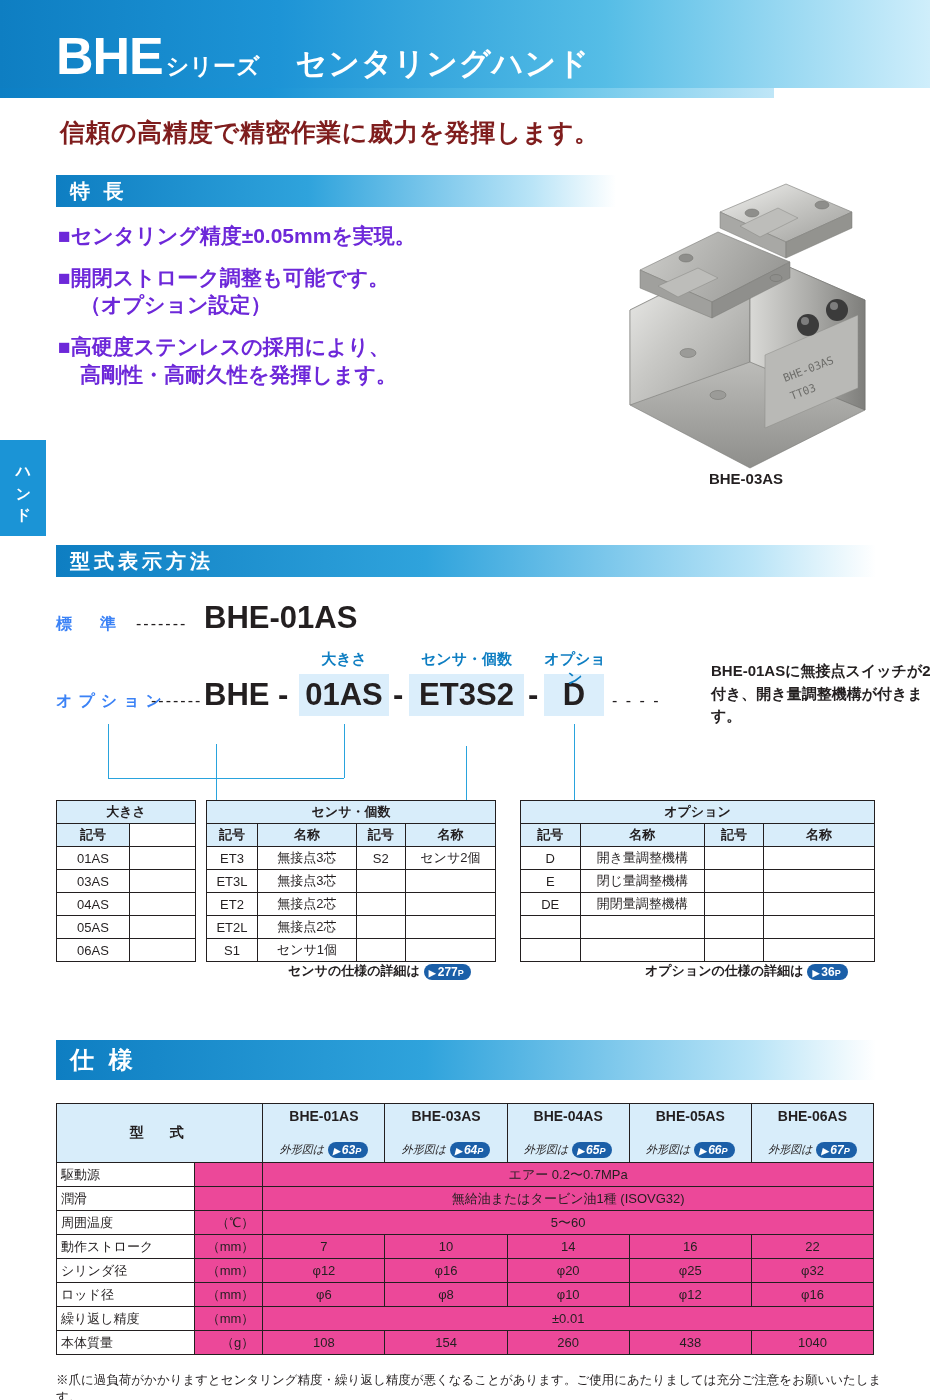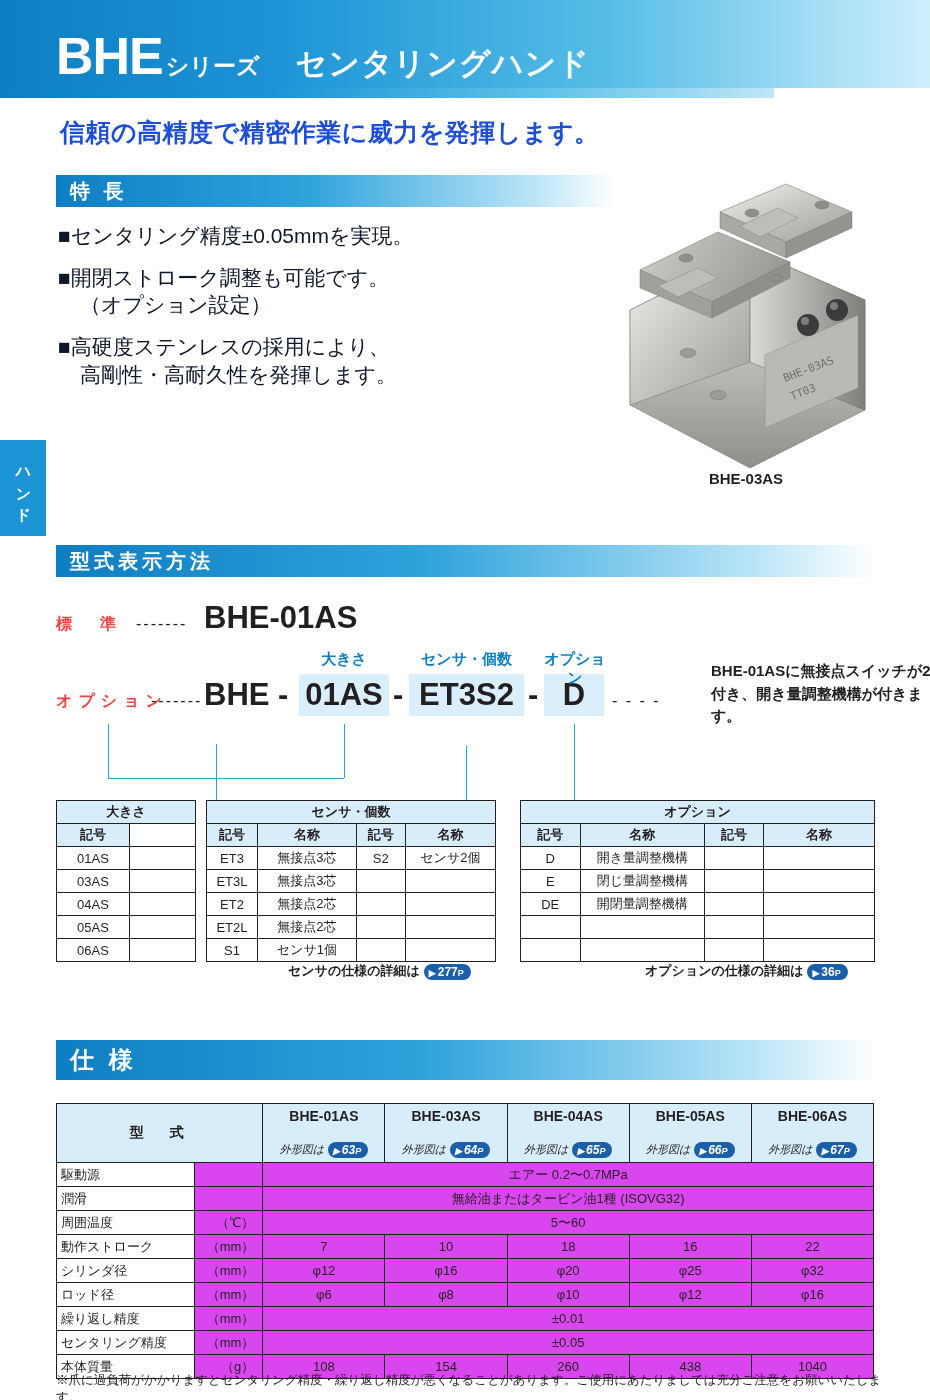--- a/index.html
+++ b/index.html
@@ -23,41 +23,41 @@
   .bhe{
     font-size:52px;font-weight:bold;color:#ffffff;letter-spacing:-1px;
     font-family:"Liberation Sans", sans-serif;
   }
   .series{font-size:23px;font-weight:bold;color:#ffffff;margin-left:3px;}
   .hand-title{font-size:31px;font-weight:bold;color:#ffffff;margin-left:36px;letter-spacing:1px;}
 
   
   .lead{
     position:absolute;left:60px;top:116px;
-    font-size:25px;font-weight:bold;color:#1d4ed8;letter-spacing:0.5px;
+    font-size:25px;font-weight:bold;color:#7f1d1d;letter-spacing:0.5px;
   }
 
   
   .sec-bar{
     position:absolute;height:32px;
     background:linear-gradient(to right,#0e7ec2 0%, #2fa3dc 45%, #b9e4f7 85%, #ffffff 100%);
     display:flex;align-items:center;
   }
   .sec-bar .sec-label{
     color:#ffffff;font-weight:bold;font-size:20px;padding-left:14px;letter-spacing:4px;
   }
   .sec-feature{left:56px;top:175px;width:560px;}
   .sec-model{left:56px;top:545px;width:820px;}
   .sec-spec{left:56px;top:1040px;width:820px;height:40px;}
   .sec-spec .sec-label{font-size:24px;}
 
   
   .features{position:absolute;left:58px;top:222px;width:560px;}
   .feat{
-    font-size:21px;font-weight:normal;color:#0f172a;line-height:1.32;margin-bottom:14px;
+    font-size:21px;font-weight:bold;color:#6d28d9;line-height:1.32;margin-bottom:14px;
   }
   .feat .indent{display:block;padding-left:22px;}
 
   
   .photo{
     position:absolute;left:600px;top:150px;width:300px;height:320px;
   }
   .cap{
     position:absolute;left:596px;top:470px;width:300px;text-align:center;
     font-size:15px;font-weight:bold;color:#231f20;
@@ -67,21 +67,21 @@
   .side-tab{
     position:absolute;left:0;top:440px;width:46px;height:96px;
     background:#1b94d6;color:#ffffff;font-size:15px;font-weight:bold;
     display:flex;align-items:center;justify-content:center;
     writing-mode:vertical-rl;letter-spacing:2px;
   }
 
   
   .mc{position:absolute;left:56px;top:596px;width:830px;height:190px;}
   .mc-label{
-    position:absolute;font-size:16px;font-weight:bold;color:#ef4444;letter-spacing:6px;
+    position:absolute;font-size:16px;font-weight:bold;color:#3b82f6;letter-spacing:6px;
   }
   .mc-dash{position:absolute;color:#231f20;font-size:16px;letter-spacing:2px;}
   .mc-code{position:absolute;font-size:31px;font-weight:bold;color:#231f20;}
   .mc-box{
     position:absolute;background:#dbeefb;display:flex;align-items:center;justify-content:center;
     font-size:31px;font-weight:bold;color:#231f20;
   }
   .mc-cap{
     position:absolute;font-size:15px;font-weight:bold;color:#0e7ec2;text-align:center;
   }
@@ -116,21 +116,21 @@
   }
   .pgbtn .tri{font-size:9px;margin-right:2px;}
   .pgbtn .p{font-size:9px;}
 
   
   .spec{
     position:absolute;left:56px;top:1103px;width:818px;font-size:13px;
   }
   .spec td,.spec th{
     border:1px solid #231f20;padding:2px 4px;height:19px;color:#231f20;font-weight:normal;
-    text-align:center;background:#d946ef;
+    text-align:center;background:#ec4899;
   }
   .spec .rowhead{
     text-align:left;background:#ffffff;
   }
   .spec .unit{text-align:right;padding-right:8px;}
   .spec .modelcell{background:#d8edfa;font-weight:bold;font-size:14px;padding:4px 2px;}
   .spec .modelcell .sub{font-weight:normal;font-size:11px;display:block;margin-top:18px;font-style:italic;}
   .spec .typehead{background:#d8edfa;font-weight:bold;letter-spacing:6px;font-size:14px;}
   .footnote{
     position:absolute;left:56px;top:1372px;width:830px;font-size:12.5px;color:#231f20;
@@ -436,21 +436,21 @@
   <tr>
     <td class="rowhead">周囲温度</td>
     <td class="unit">（℃）</td>
     <td colspan="5">5〜60</td>
   </tr>
   <tr>
     <td class="rowhead">動作ストローク</td>
     <td class="unit">（mm）</td>
     <td>7</td>
     <td>10</td>
-    <td>18</td>
+    <td>14</td>
     <td>16</td>
     <td>22</td>
   </tr>
   <tr>
     <td class="rowhead">シリンダ径</td>
     <td class="unit">（mm）</td>
     <td>φ12</td>
     <td>φ16</td>
     <td>φ20</td>
     <td>φ25</td>
@@ -464,25 +464,20 @@
     <td>φ10</td>
     <td>φ12</td>
     <td>φ16</td>
   </tr>
   <tr>
     <td class="rowhead">繰り返し精度</td>
     <td class="unit">（mm）</td>
     <td colspan="5">±0.01</td>
   </tr>
   <tr>
-    <td class="rowhead">センタリング精度</td>
-    <td class="unit">（mm）</td>
-    <td colspan="5">±0.05</td>
-  </tr>
-  <tr>
     <td class="rowhead">本体質量</td>
     <td class="unit">（g）</td>
     <td>108</td>
     <td>154</td>
     <td>260</td>
     <td>438</td>
     <td>1040</td>
   </tr>
 </tbody>
   </table>

